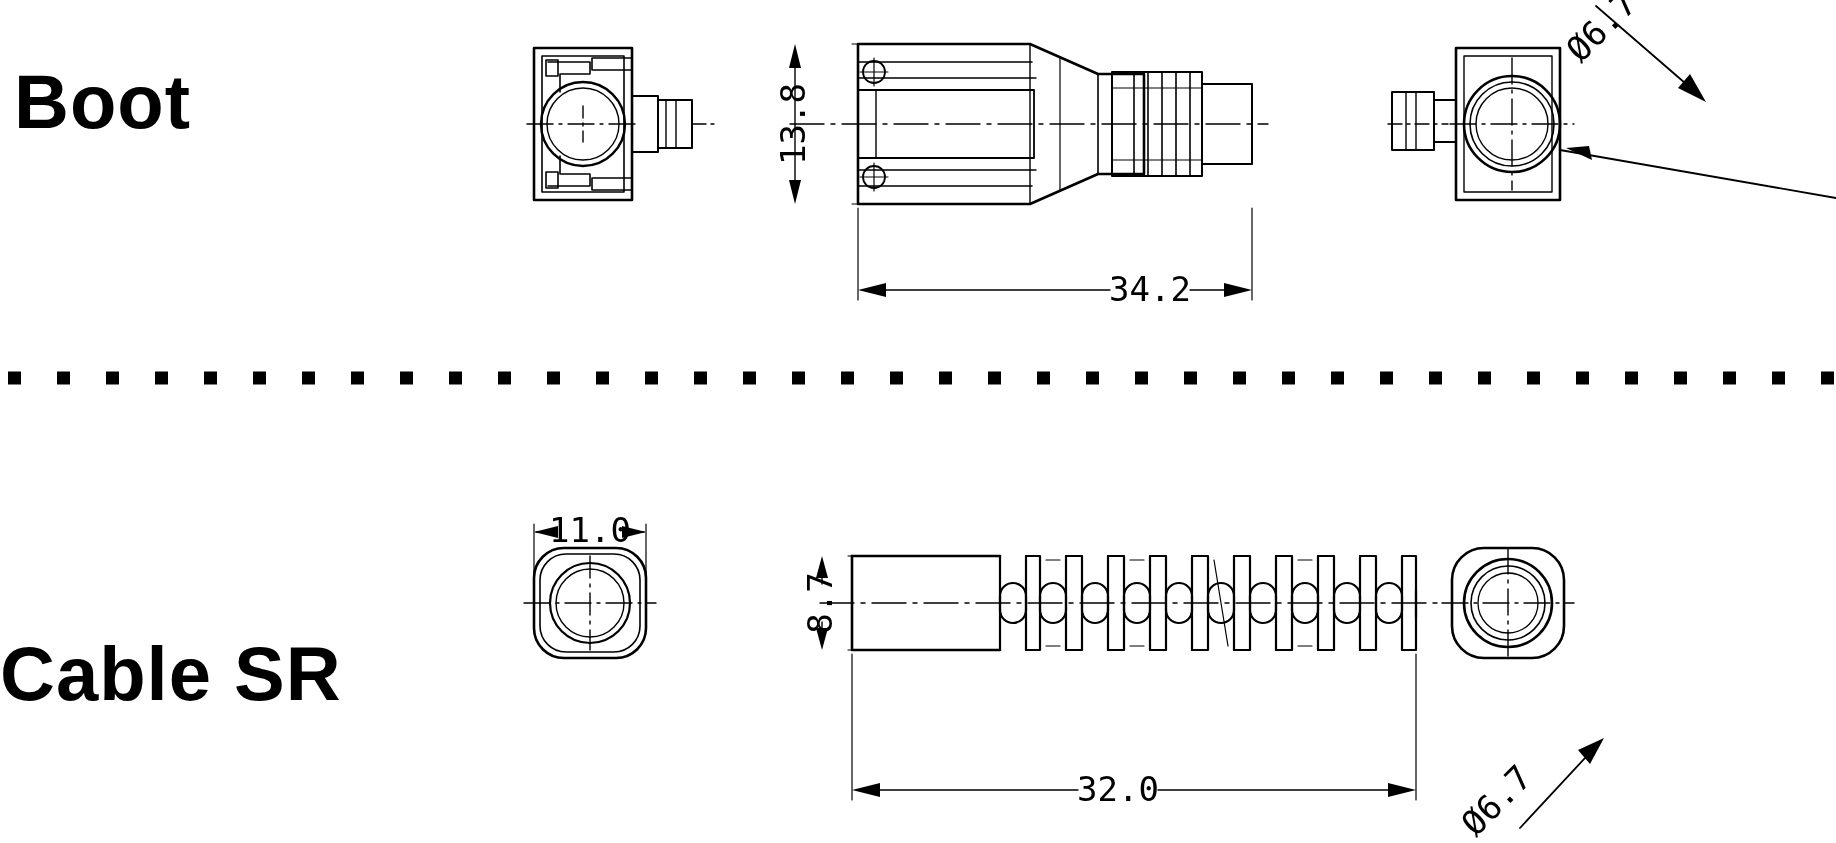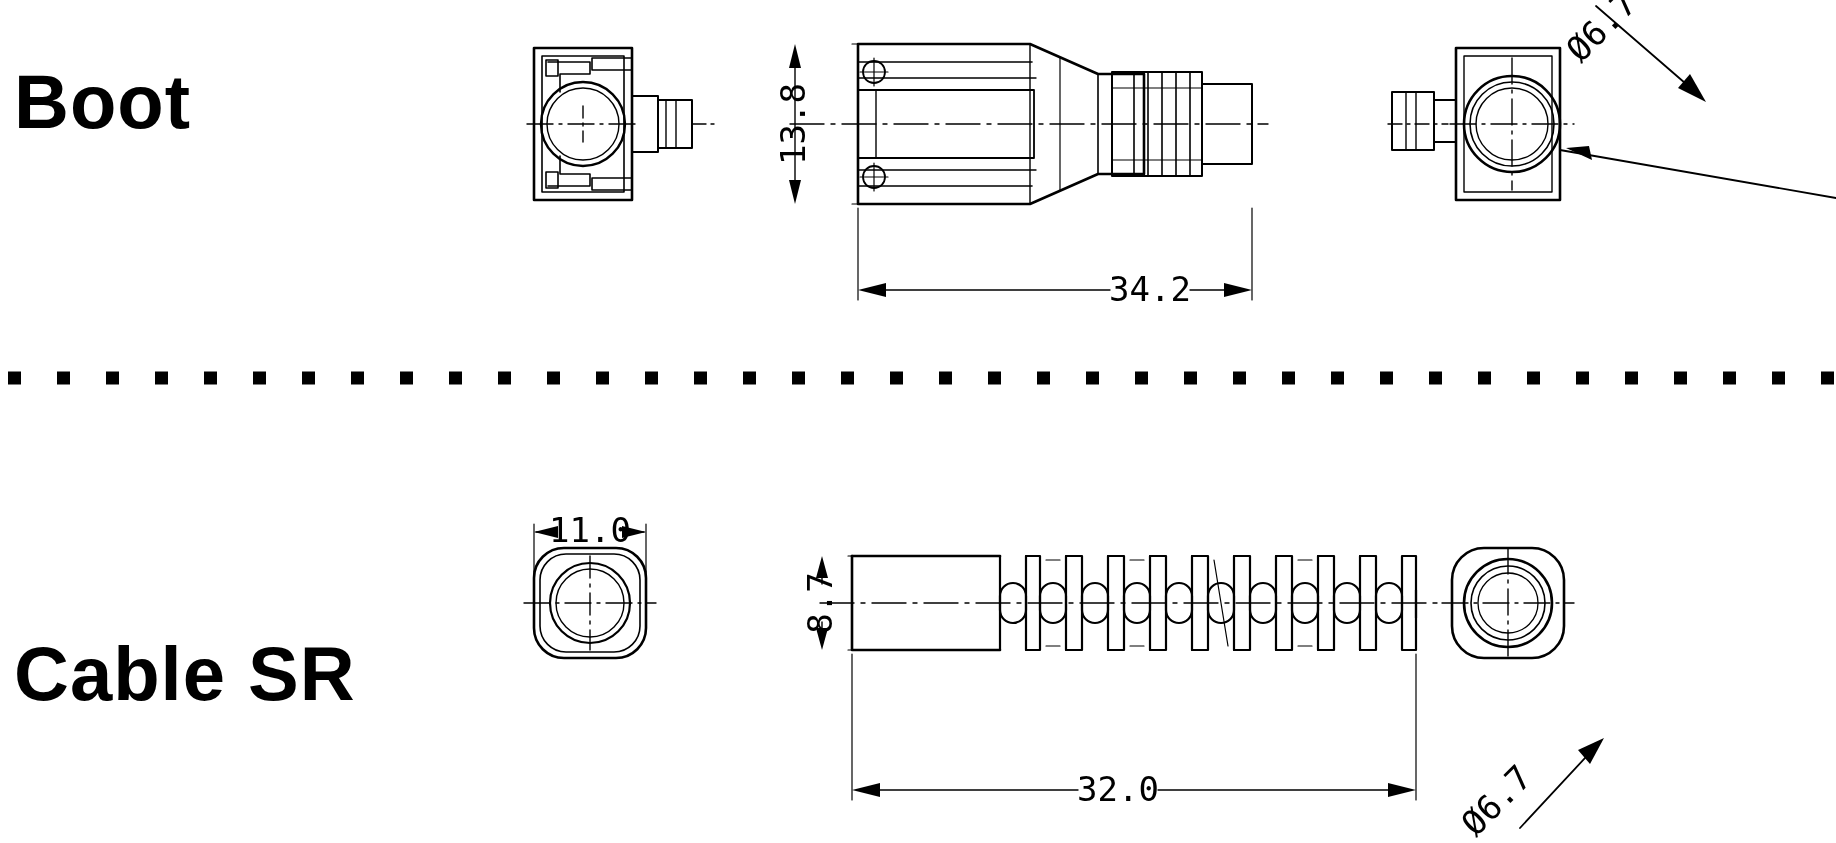--- a/index.html
+++ b/index.html
@@ -25,21 +25,21 @@
     color: #000000;
     letter-spacing: 1px;
     white-space: nowrap;
   }
   #boot-label {
     left: 14px;
     top: 58px;
     font-size: 76px;
   }
   #cablesr-label {
-    left: 14px;
+    left: 0;
     top: 630px;
     font-size: 76px;
   }
   .drawing-svg {
     position: absolute;
     left: 0;
     top: 0;
   }
   .dim-text {
     font-family: "DejaVu Sans Mono", monospace;

